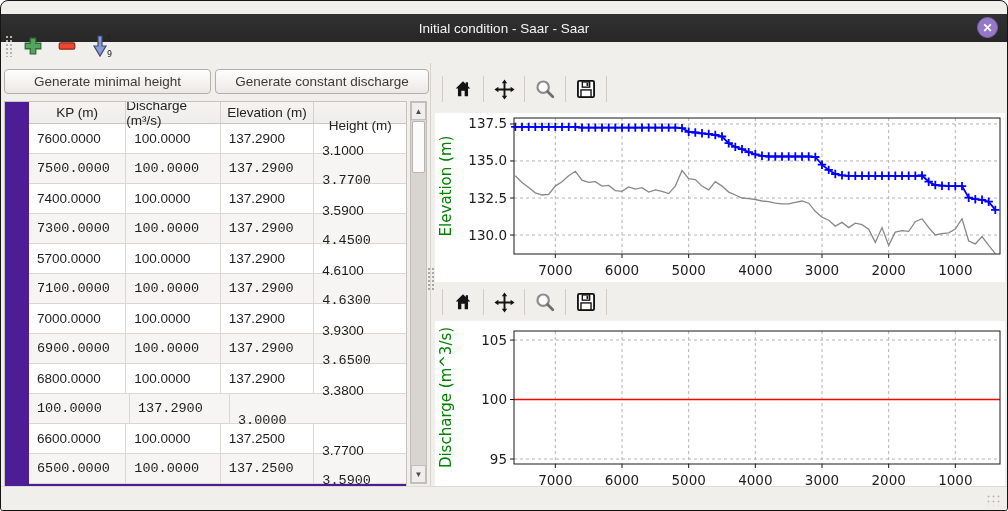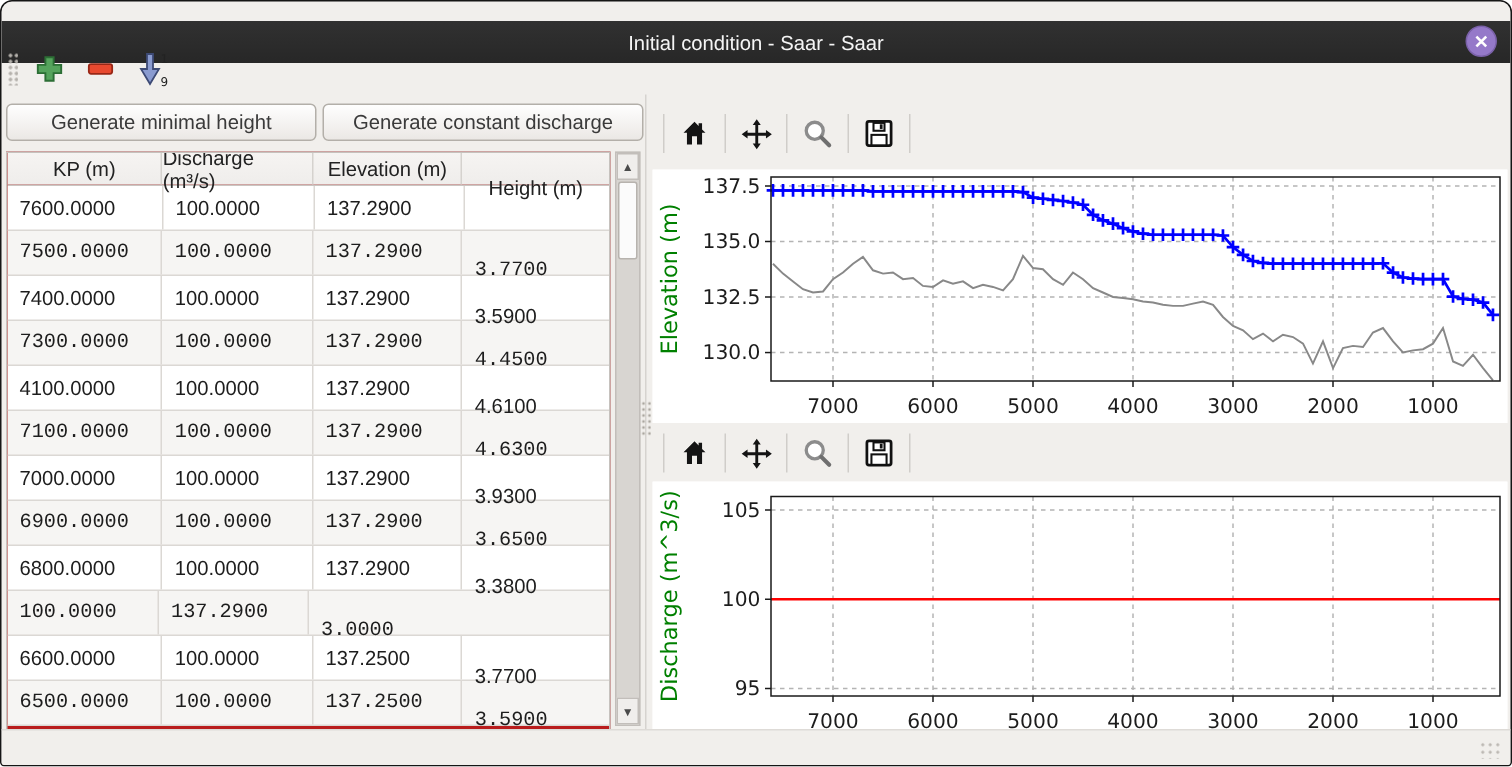--- a/index.html
+++ b/index.html
@@ -18,22 +18,22 @@
   .grip-v{width:7px;height:22px;margin-left:4px;
           background-image:radial-gradient(circle,#b5b1ac 1px,transparent 1.3px);background-size:4px 4px;}
   .tool-btn{width:26px;height:26px;display:flex;align-items:center;justify-content:center;margin-left:8px;}
   .tool-btn:first-of-type{margin-left:6px;}
   
   .gen-btn{position:absolute;top:68px;height:25px;background:linear-gradient(#fefefe,#f3f1ef 60%,#ebe8e5);
            border:1px solid #b3afa9;border-radius:4px;font-size:13.5px;color:#3a3a3a;
            display:flex;align-items:center;justify-content:center;}
   #btn-min-height{left:3px;width:207px;}
   #btn-const-discharge{left:214px;width:214px;}
-  .data-table{position:absolute;left:3px;top:100px;width:403px;height:387px;background:#b91c1c;
-              border:1px solid #c6c2be;overflow:hidden;}
+  .data-table{position:absolute;left:3px;top:100px;width:403px;height:387px;background:#4c1d95;
+              border:1px solid #c6c2be;overflow:hidden;padding-left:24px;}
   .thead{display:flex;height:22px;background:linear-gradient(#f6f4f2,#efedeb);border-bottom:1px solid #c9c5c1;}
   .hcell{font-size:13.5px;color:#222;display:flex;align-items:center;justify-content:center;
          border-right:1px solid #d5d2ce;}
   .trow{display:flex;height:30px;background:#fff;border-bottom:1px solid #dbd8d4;}
   .trow.alt{background:#f6f5f3;font-family:Liberation Mono, monospace;}
   .tcell{font-size:13.5px;color:#1d1d1d;display:flex;align-items:center;padding-left:8px;
          border-right:1px solid #dbd8d4;}
   .c0{width:104px;}.c1{width:101px;}.c2{width:100px;}.c3{width:98px;border-right:none !important;margin-top:23px;}
   
   .vscroll{position:absolute;left:409px;top:100px;width:17px;height:383px;background:#d8d5d1;border:1px solid #c2beba;}
@@ -109,41 +109,42 @@
         <div class="hcell c0">KP (m)</div>
         <div class="hcell c1">Discharge (m³/s)</div>
         <div class="hcell c2">Elevation (m)</div>
         <div class="hcell c3">Height (m)</div>
       </div>
     <div class="tbody">
         <div class="trow">
           <div class="tcell c0">7600.0000</div>
           <div class="tcell c1">100.0000</div>
           <div class="tcell c2">137.2900</div>
+          <div class="tcell c3">3.1000</div>
         </div>
         <div class="trow alt">
           <div class="tcell c0">7500.0000</div>
           <div class="tcell c1">100.0000</div>
           <div class="tcell c2">137.2900</div>
           <div class="tcell c3">3.7700</div>
         </div>
         <div class="trow">
           <div class="tcell c0">7400.0000</div>
           <div class="tcell c1">100.0000</div>
           <div class="tcell c2">137.2900</div>
           <div class="tcell c3">3.5900</div>
         </div>
         <div class="trow alt">
           <div class="tcell c0">7300.0000</div>
           <div class="tcell c1">100.0000</div>
           <div class="tcell c2">137.2900</div>
           <div class="tcell c3">4.4500</div>
         </div>
         <div class="trow">
-          <div class="tcell c0">4100.0000</div>
+          <div class="tcell c0">5700.0000</div>
           <div class="tcell c1">100.0000</div>
           <div class="tcell c2">137.2900</div>
           <div class="tcell c3">4.6100</div>
         </div>
         <div class="trow alt">
           <div class="tcell c0">7100.0000</div>
           <div class="tcell c1">100.0000</div>
           <div class="tcell c2">137.2900</div>
           <div class="tcell c3">4.6300</div>
         </div>

